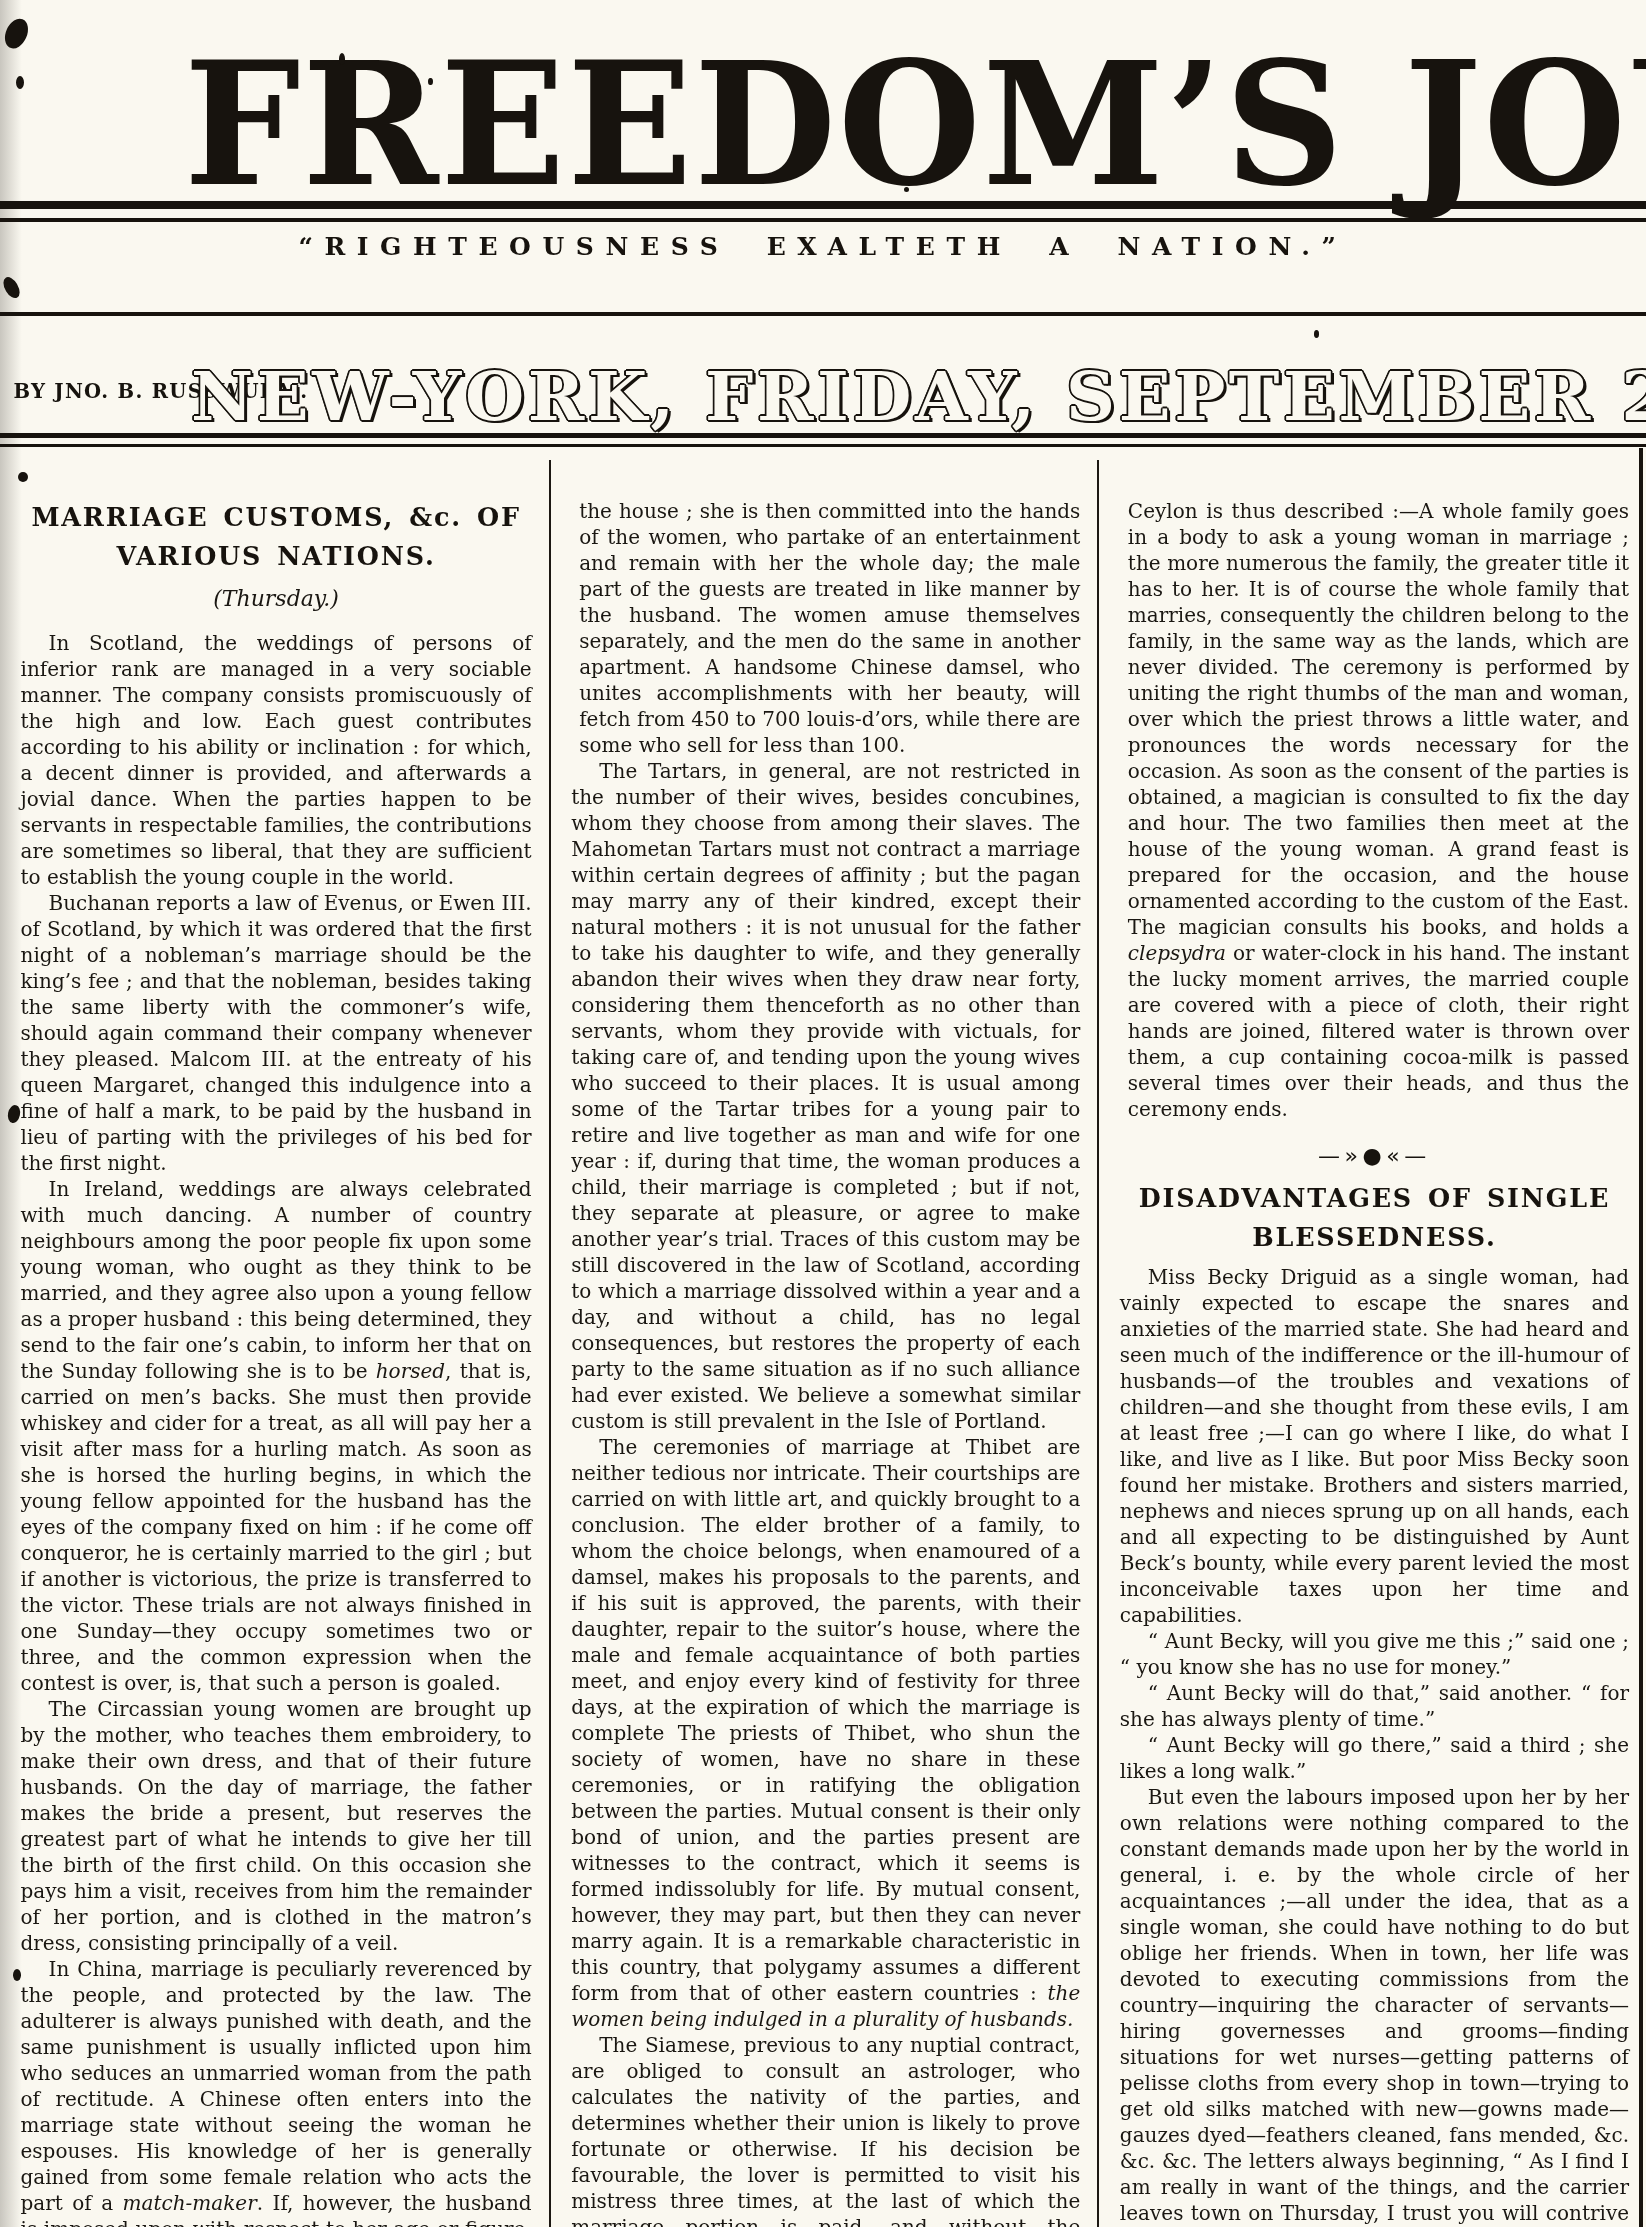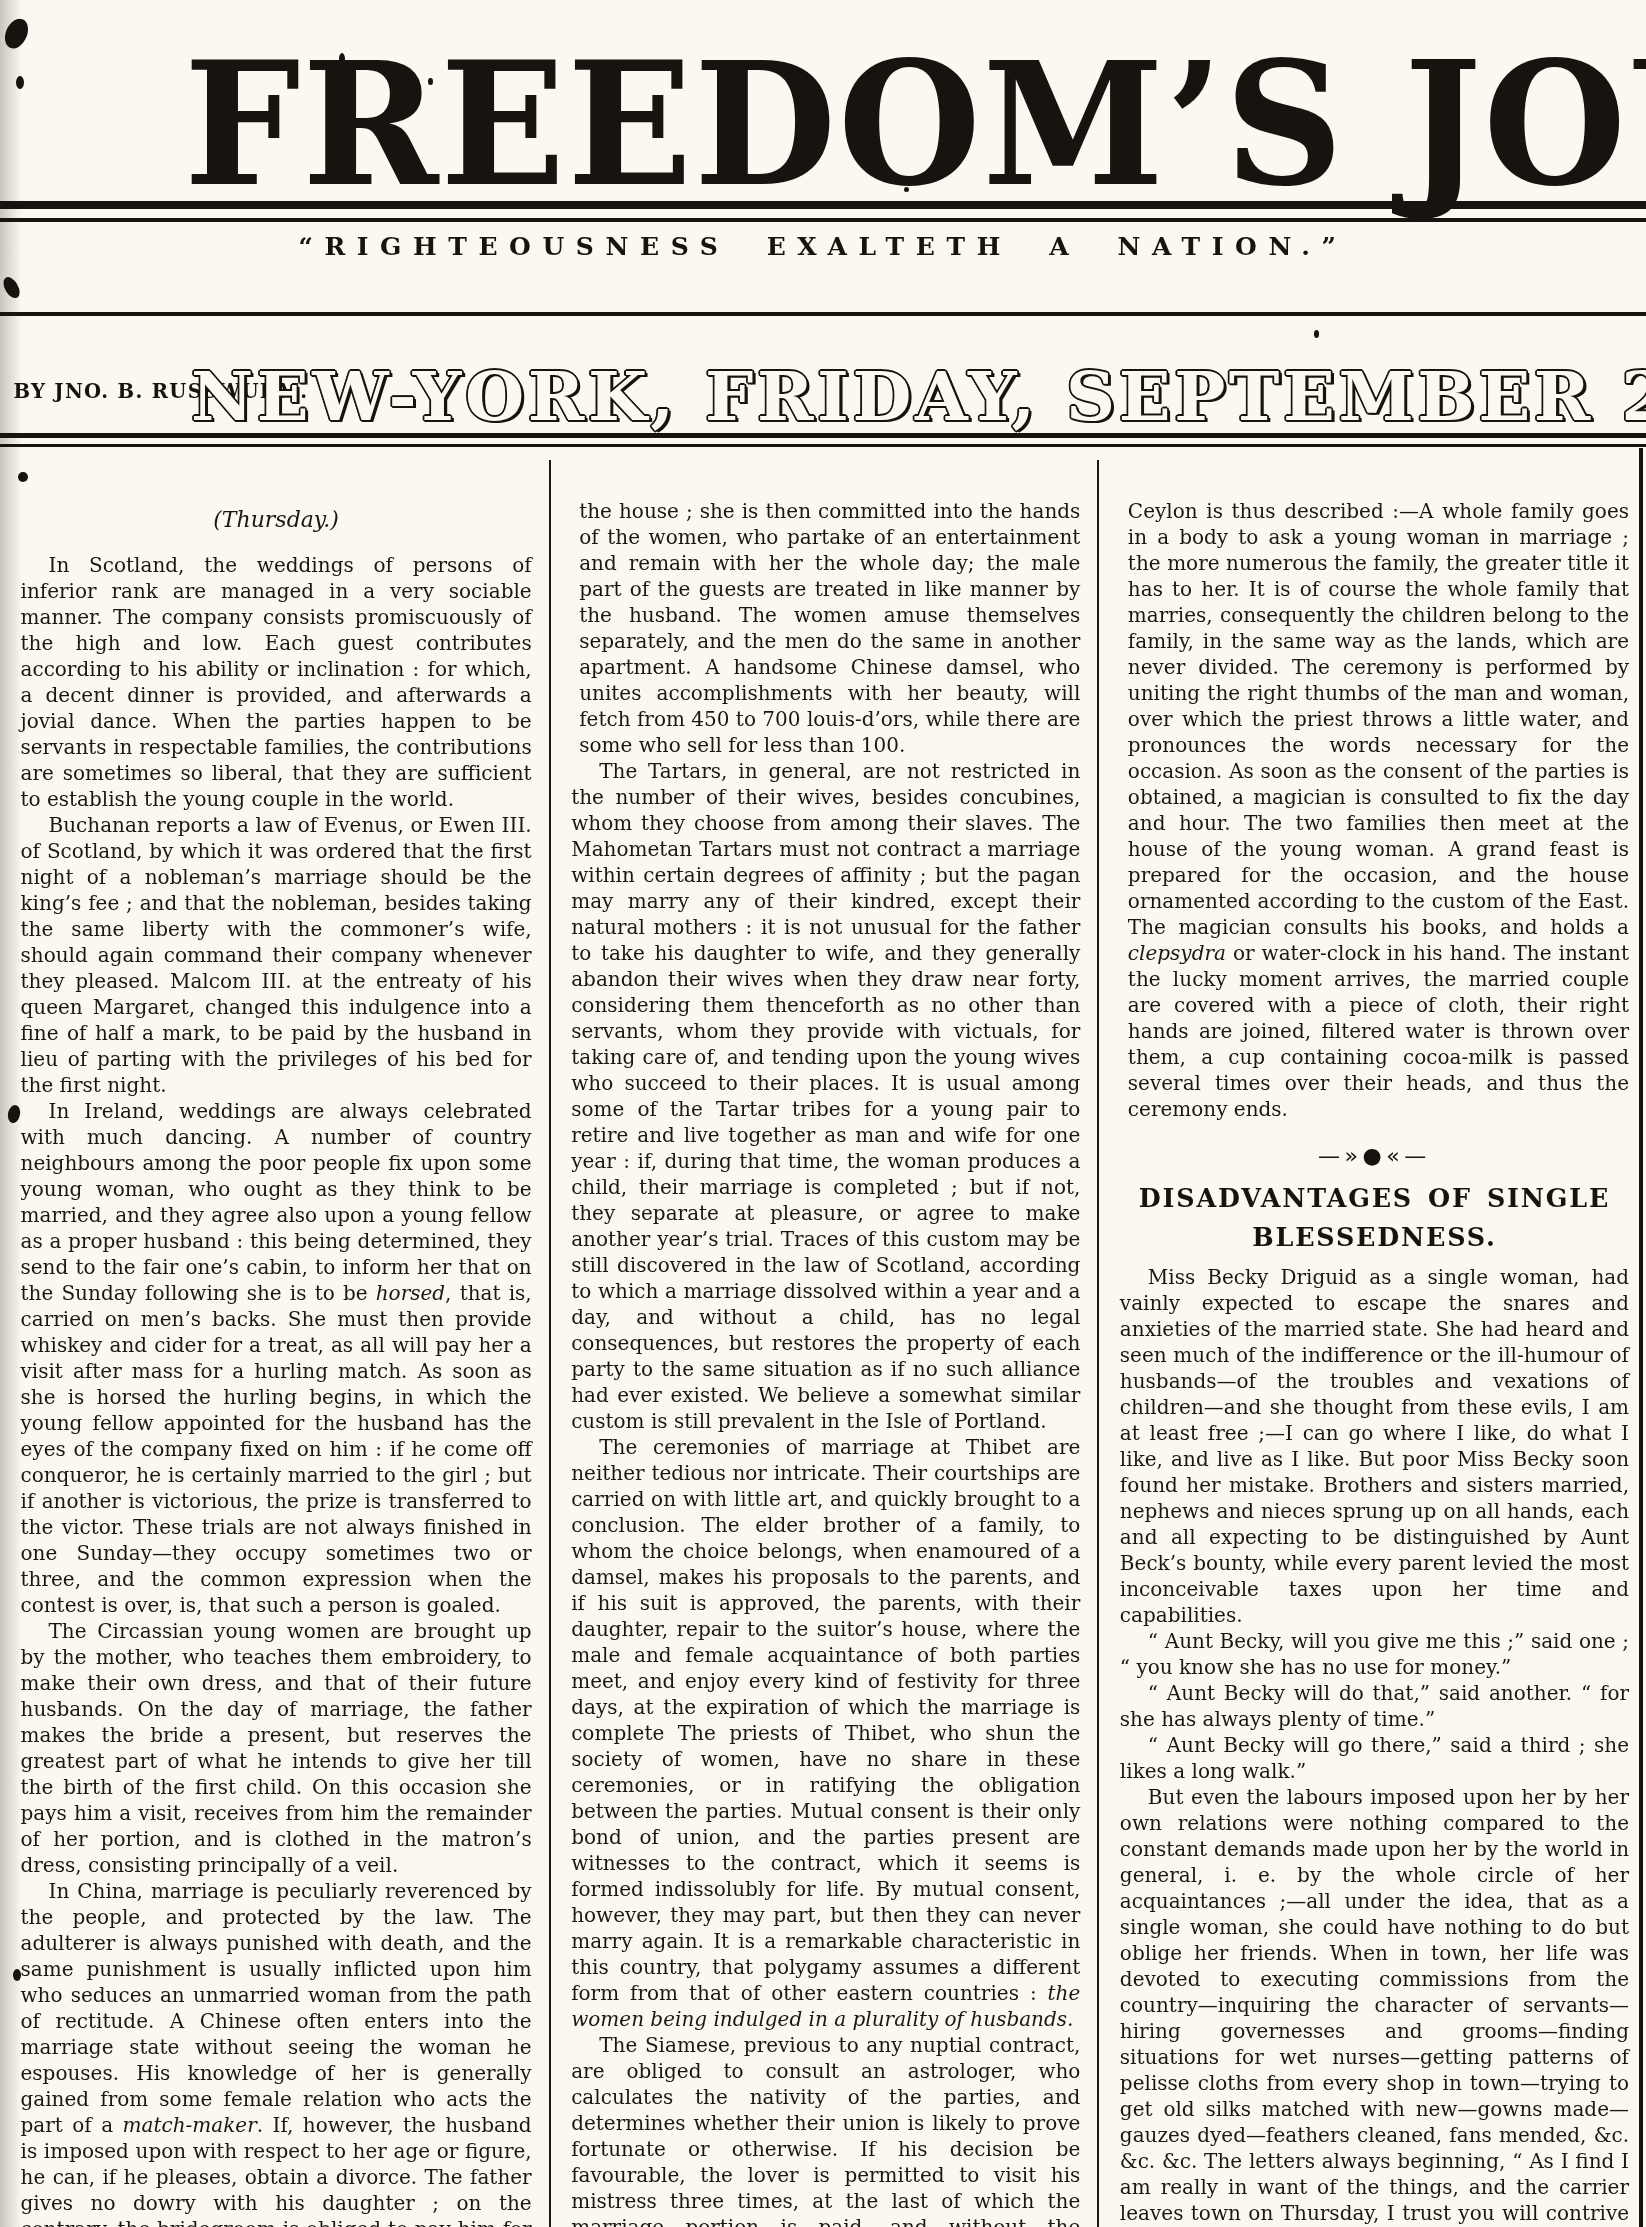--- a/index.html
+++ b/index.html
@@ -110,20 +110,21 @@
   <div class="rule rule-c"></div>
 
   <div class="byline">BY JNO. B. RUSSWURM.</div>
   <div class="dateline">NEW-YORK, FRIDAY, SEPTEMBER 26, 182</div>
 
   <div class="rule rule-d"></div>
   <div class="rule rule-e"></div>
 
   <div class="columns">
     <div class="col">
+        <h2 class="art-head">MARRIAGE CUSTOMS, &amp;c. OF VARIOUS NATIONS.</h2>
         <div class="continued">(Thursday.)</div>
         <p class="para">In Scotland, the weddings of persons of inferior rank are managed in a very sociable manner. The company consists promiscuously of the high and low. Each guest contributes according to his ability or inclination : for which, a decent dinner is provided, and afterwards a jovial dance. When the parties happen to be servants in respectable families, the contributions are sometimes so liberal, that they are sufficient to establish the young couple in the world.</p>
         <p class="para">Buchanan reports a law of Evenus, or Ewen III. of Scotland, by which it was ordered that the first night of a nobleman’s marriage should be the king’s fee ; and that the nobleman, besides taking the same liberty with the commoner’s wife, should again command their company whenever they pleased. Malcom III. at the entreaty of his queen Margaret, changed this indulgence into a fine of half a mark, to be paid by the husband in lieu of parting with the privileges of his bed for the first night.</p>
         <p class="para">In Ireland, weddings are always celebrated with much dancing. A number of country neighbours among the poor people fix upon some young woman, who ought as they think to be married, and they agree also upon a young fellow as a proper husband : this being determined, they send to the fair one’s cabin, to inform her that on the Sunday following she is to be <i>horsed</i>, that is, carried on men’s backs. She must then provide whiskey and cider for a treat, as all will pay her a visit after mass for a hurling match. As soon as she is horsed the hurling begins, in which the young fellow appointed for the husband has the eyes of the company fixed on him : if he come off conqueror, he is certainly married to the girl ; but if another is victorious, the prize is transferred to the victor. These trials are not always finished in one Sunday—they occupy sometimes two or three, and the common expression when the contest is over, is, that such a person is goaled.</p>
         <p class="para">The Circassian young women are brought up by the mother, who teaches them embroidery, to make their own dress, and that of their future husbands. On the day of marriage, the father makes the bride a present, but reserves the greatest part of what he intends to give her till the birth of the first child. On this occasion she pays him a visit, receives from him the remainder of her portion, and is clothed in the matron’s dress, consisting principally of a veil.</p>
         <p class="para">In China, marriage is peculiarly reverenced by the people, and protected by the law. The adulterer is always punished with death, and the same punishment is usually inflicted upon him who seduces an unmarried woman from the path of rectitude. A Chinese often enters into the marriage state without seeing the woman he espouses. His knowledge of her is generally gained from some female relation who acts the part of a <i>match-maker</i>. If, however, the husband is imposed upon with respect to her age or figure, he can, if he pleases, obtain a divorce. The father gives no dowry with his daughter ; on the contrary, the bridegroom is obliged to pay him for his wife. The amount to be given is generally decided by the aforesaid marriage negotiators. The parents of the bride fix the day for the performance of the ceremony, taking special care to consult the calendar for a lucky one. At the appointed time the bride is placed in a chair, or close palanquin, and is surrounded by persons of both sexes, carying torches and flambeaux even in the middle of the day. A troop of musicians, with pipes, drums, and hautboys, march before the chair ; her family follow behind.— The key of the chair in which she is enclosed is committed to the custody of a trusty servant, to be delivered to the husband only, who, richly dressed, waits at his gate for the arrival of the procession. When it approaches, the key is put into his hands, by means of which, at the first glance, he learns his fortune. If he is discontented with his intended spouse, he suddenly shuts the chair and sends her back to her relations ; but to get rid of her, it costs him a sum equal to that he gave to obtain her. If he is contented, she descends from the chair, and enters</p>
       </div>
     <div class="col">
         <p class="para flush">the house ; she is then committed into the hands of the women, who partake of an entertainment and remain with her the whole day; the male part of the guests are treated in like manner by the husband. The women amuse themselves separately, and the men do the same in another apartment. A handsome Chinese damsel, who unites accomplishments with her beauty, will fetch from 450 to 700 louis-d’ors, while there are some who sell for less than 100.</p>
         <p class="para">The Tartars, in general, are not restricted in the number of their wives, besides concubines, whom they choose from among their slaves. The Mahometan Tartars must not contract a marriage within certain degrees of affinity ; but the pagan may marry any of their kindred, except their natural mothers : it is not unusual for the father to take his daughter to wife, and they generally abandon their wives when they draw near forty, considering them thenceforth as no other than servants, whom they provide with victuals, for taking care of, and tending upon the young wives who succeed to their places. It is usual among some of the Tartar tribes for a young pair to retire and live together as man and wife for one year : if, during that time, the woman produces a child, their marriage is completed ; but if not, they separate at pleasure, or agree to make another year’s trial. Traces of this custom may be still discovered in the law of Scotland, according to which a marriage dissolved within a year and a day, and without a child, has no legal consequences, but restores the property of each party to the same situation as if no such alliance had ever existed. We believe a somewhat similar custom is still prevalent in the Isle of Portland.</p>

